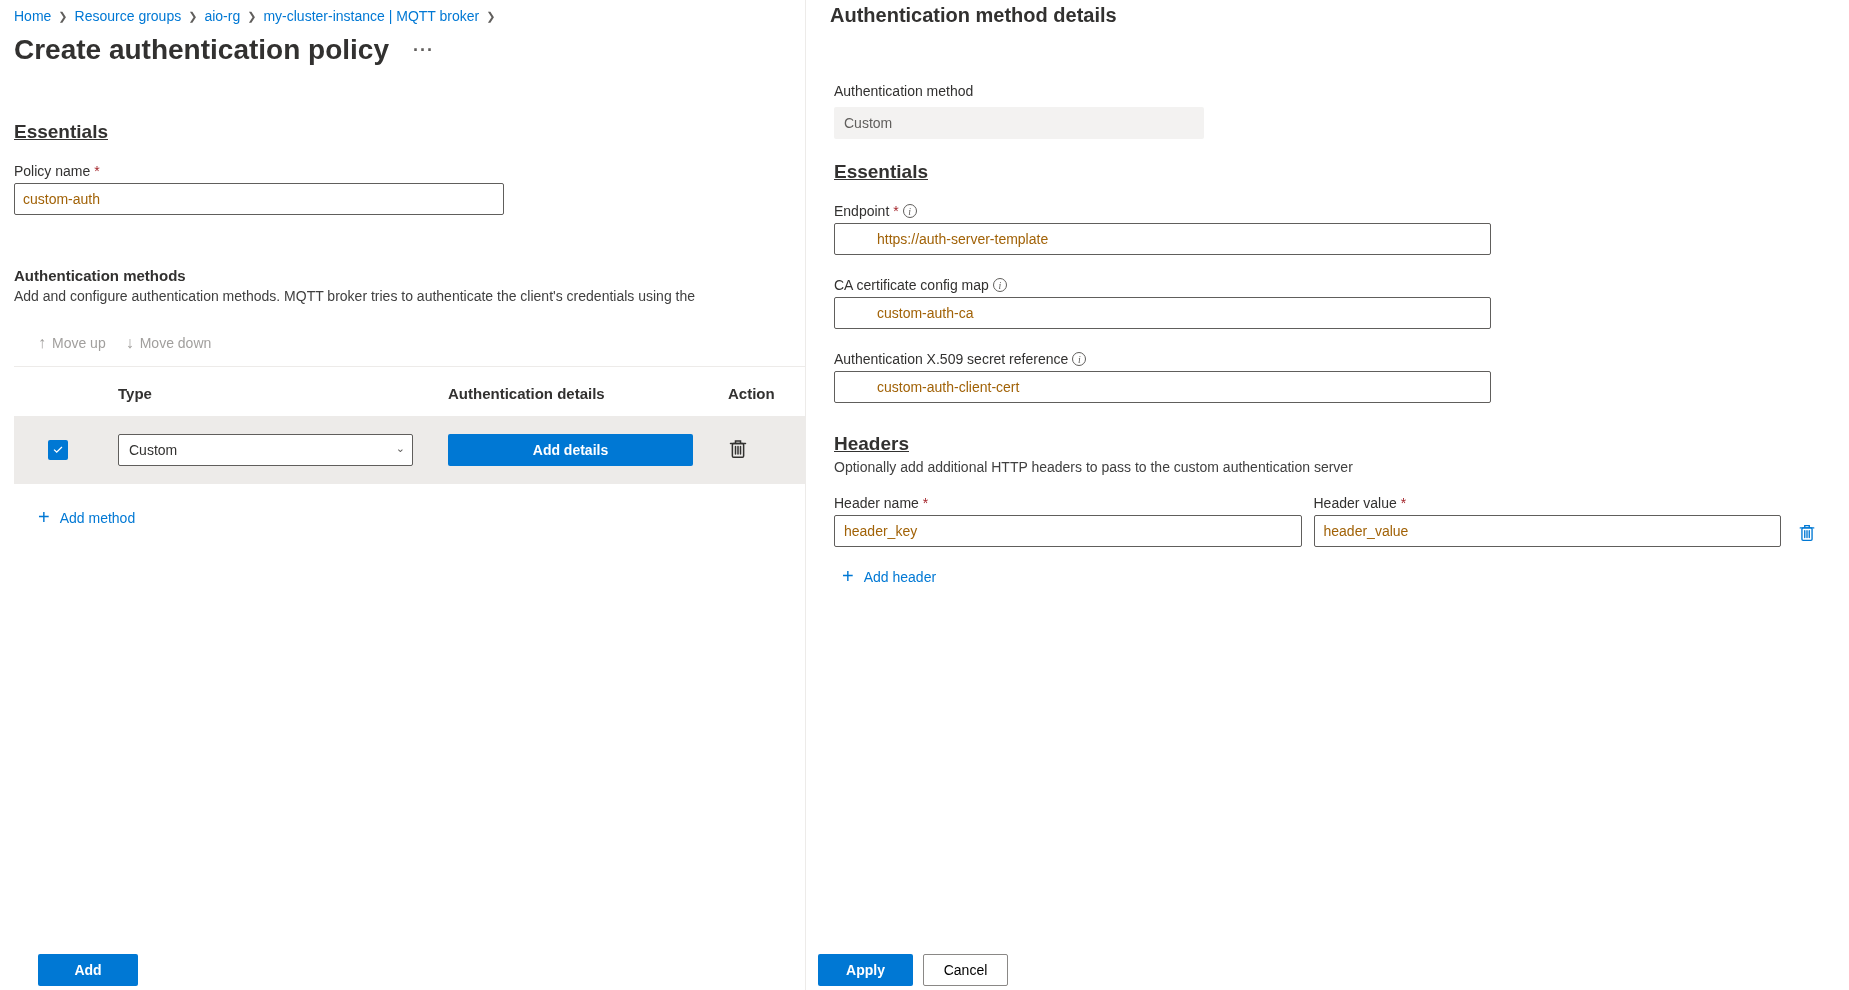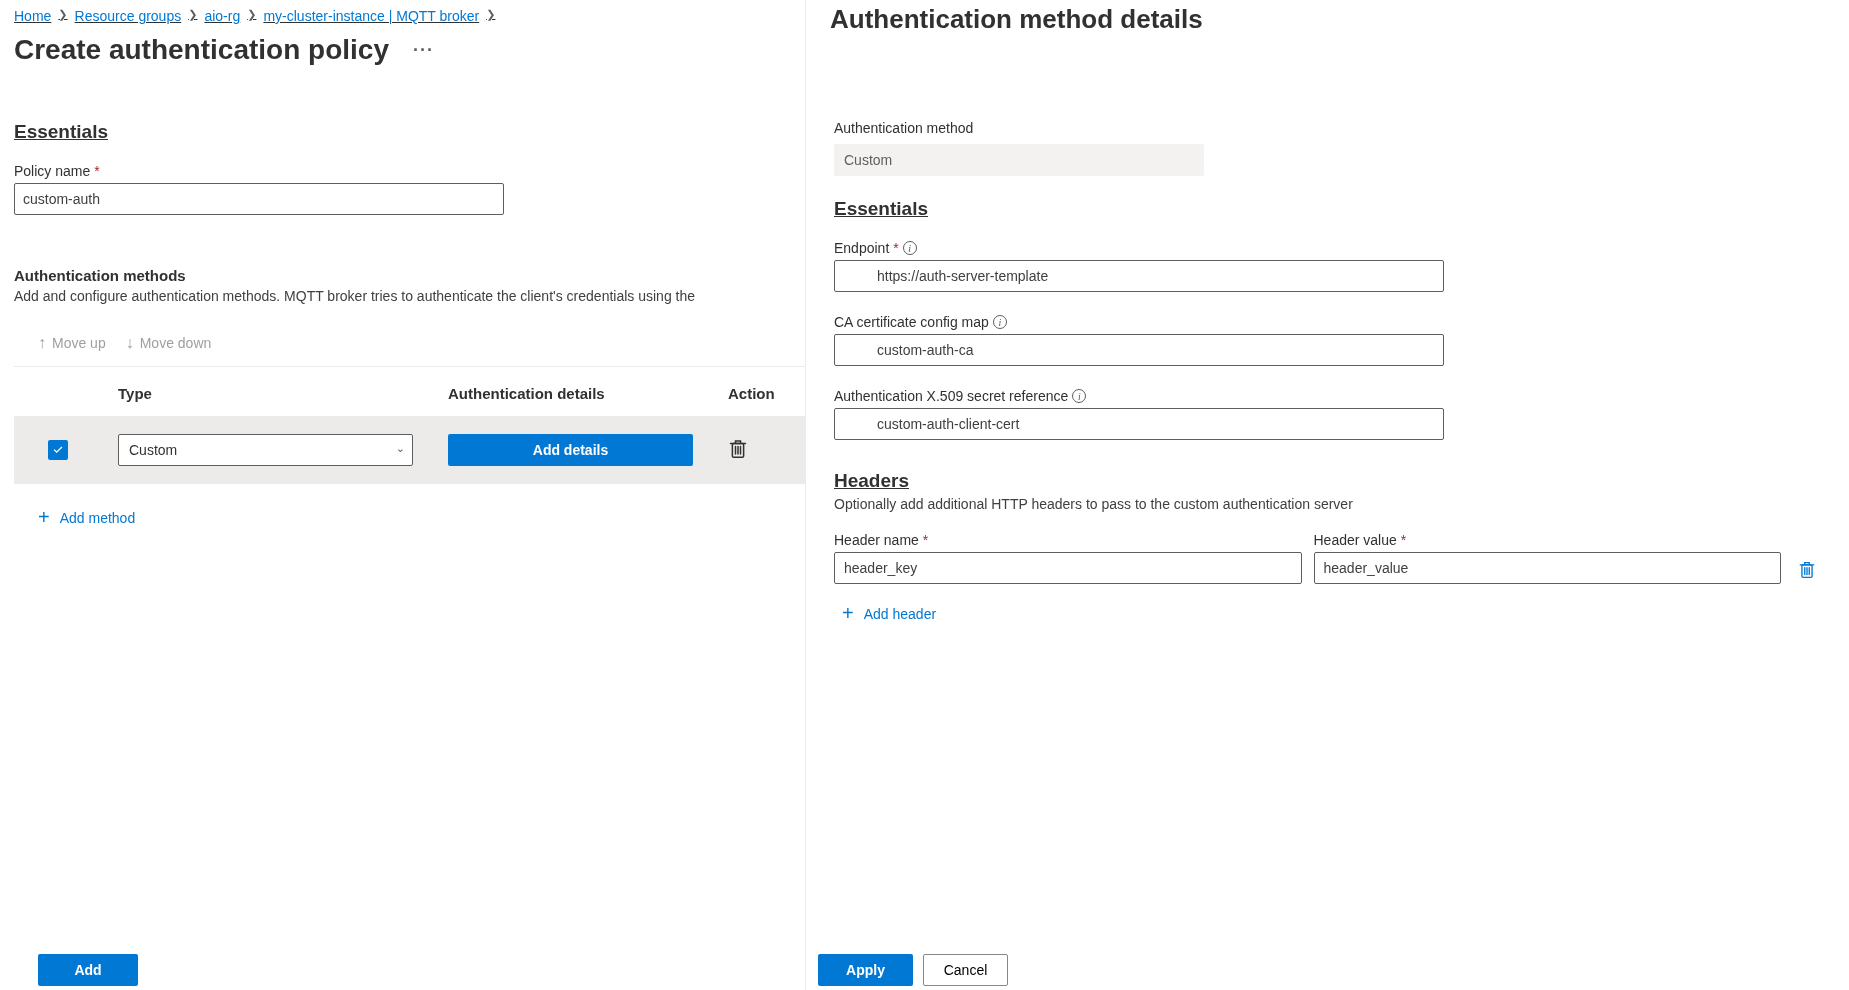--- a/index.html
+++ b/index.html
@@ -21,26 +21,25 @@
     }
     .right-pane {
       flex: 1;
       padding: 4px 28px 0 28px;
       border-left: 1px solid #edebe9;
       position: relative;
     }
     
     .breadcrumb {
       display: flex;
-      align-items: flex-start;
+      align-items: center;
       gap: 7px;
       font-size: 14px;
       margin-bottom: 10px;
       flex-wrap: wrap;
-      text-decoration: underline;
     }
     .breadcrumb a {
       color: #0078d4;
       text-decoration: none;
       cursor: pointer;
     }
     .chev {
       color: #605e5c;
       font-size: 11px;
       user-select: none;
@@ -90,24 +89,24 @@
       font-family: Georgia, serif;
       cursor: default;
     }
     .textbox {
       width: 490px;
       height: 32px;
       border: 1px solid #605e5c;
       border-radius: 2px;
       padding: 0 8px;
       font-size: 14px;
-      color: #404040;
+      color: #a16207;
       outline: none;
     }
-    .textbox.wide { width: 610px; padding-left: 42px; }
+    .textbox.wide { width: 657px; padding-left: 42px; }
     .textbox.flex { width: 100%; padding-left: 9px; }
     .textbox.readonly {
       background: #f3f2f1;
       border: none;
       color: #605e5c;
       width: 370px;
       padding-left: 10px;
     }
     
     .subheading {
@@ -244,23 +243,23 @@
     .footer-right {
       position: absolute;
       bottom: 4px;
       left: 12px;
       display: flex;
       gap: 10px;
       margin-top: 14px;
     }
     
     .right-title {
-      font-size: 26px;
+      font-size: 20px;
       font-weight: 600;
-      margin-bottom: 85px;
+      margin-bottom: 56px;
       margin-left: -4px;
     }
     .right-group { margin-bottom: 22px; }
     .headers-row {
       display: flex;
       gap: 12px;
       align-items: flex-end;
     }
     .headers-col { flex: 1; min-width: 0; }
     .headers-col-small { width: 28px; display:flex; align-items:center; justify-content:center; color:#0078d4; cursor:pointer; padding-bottom:5px;}

